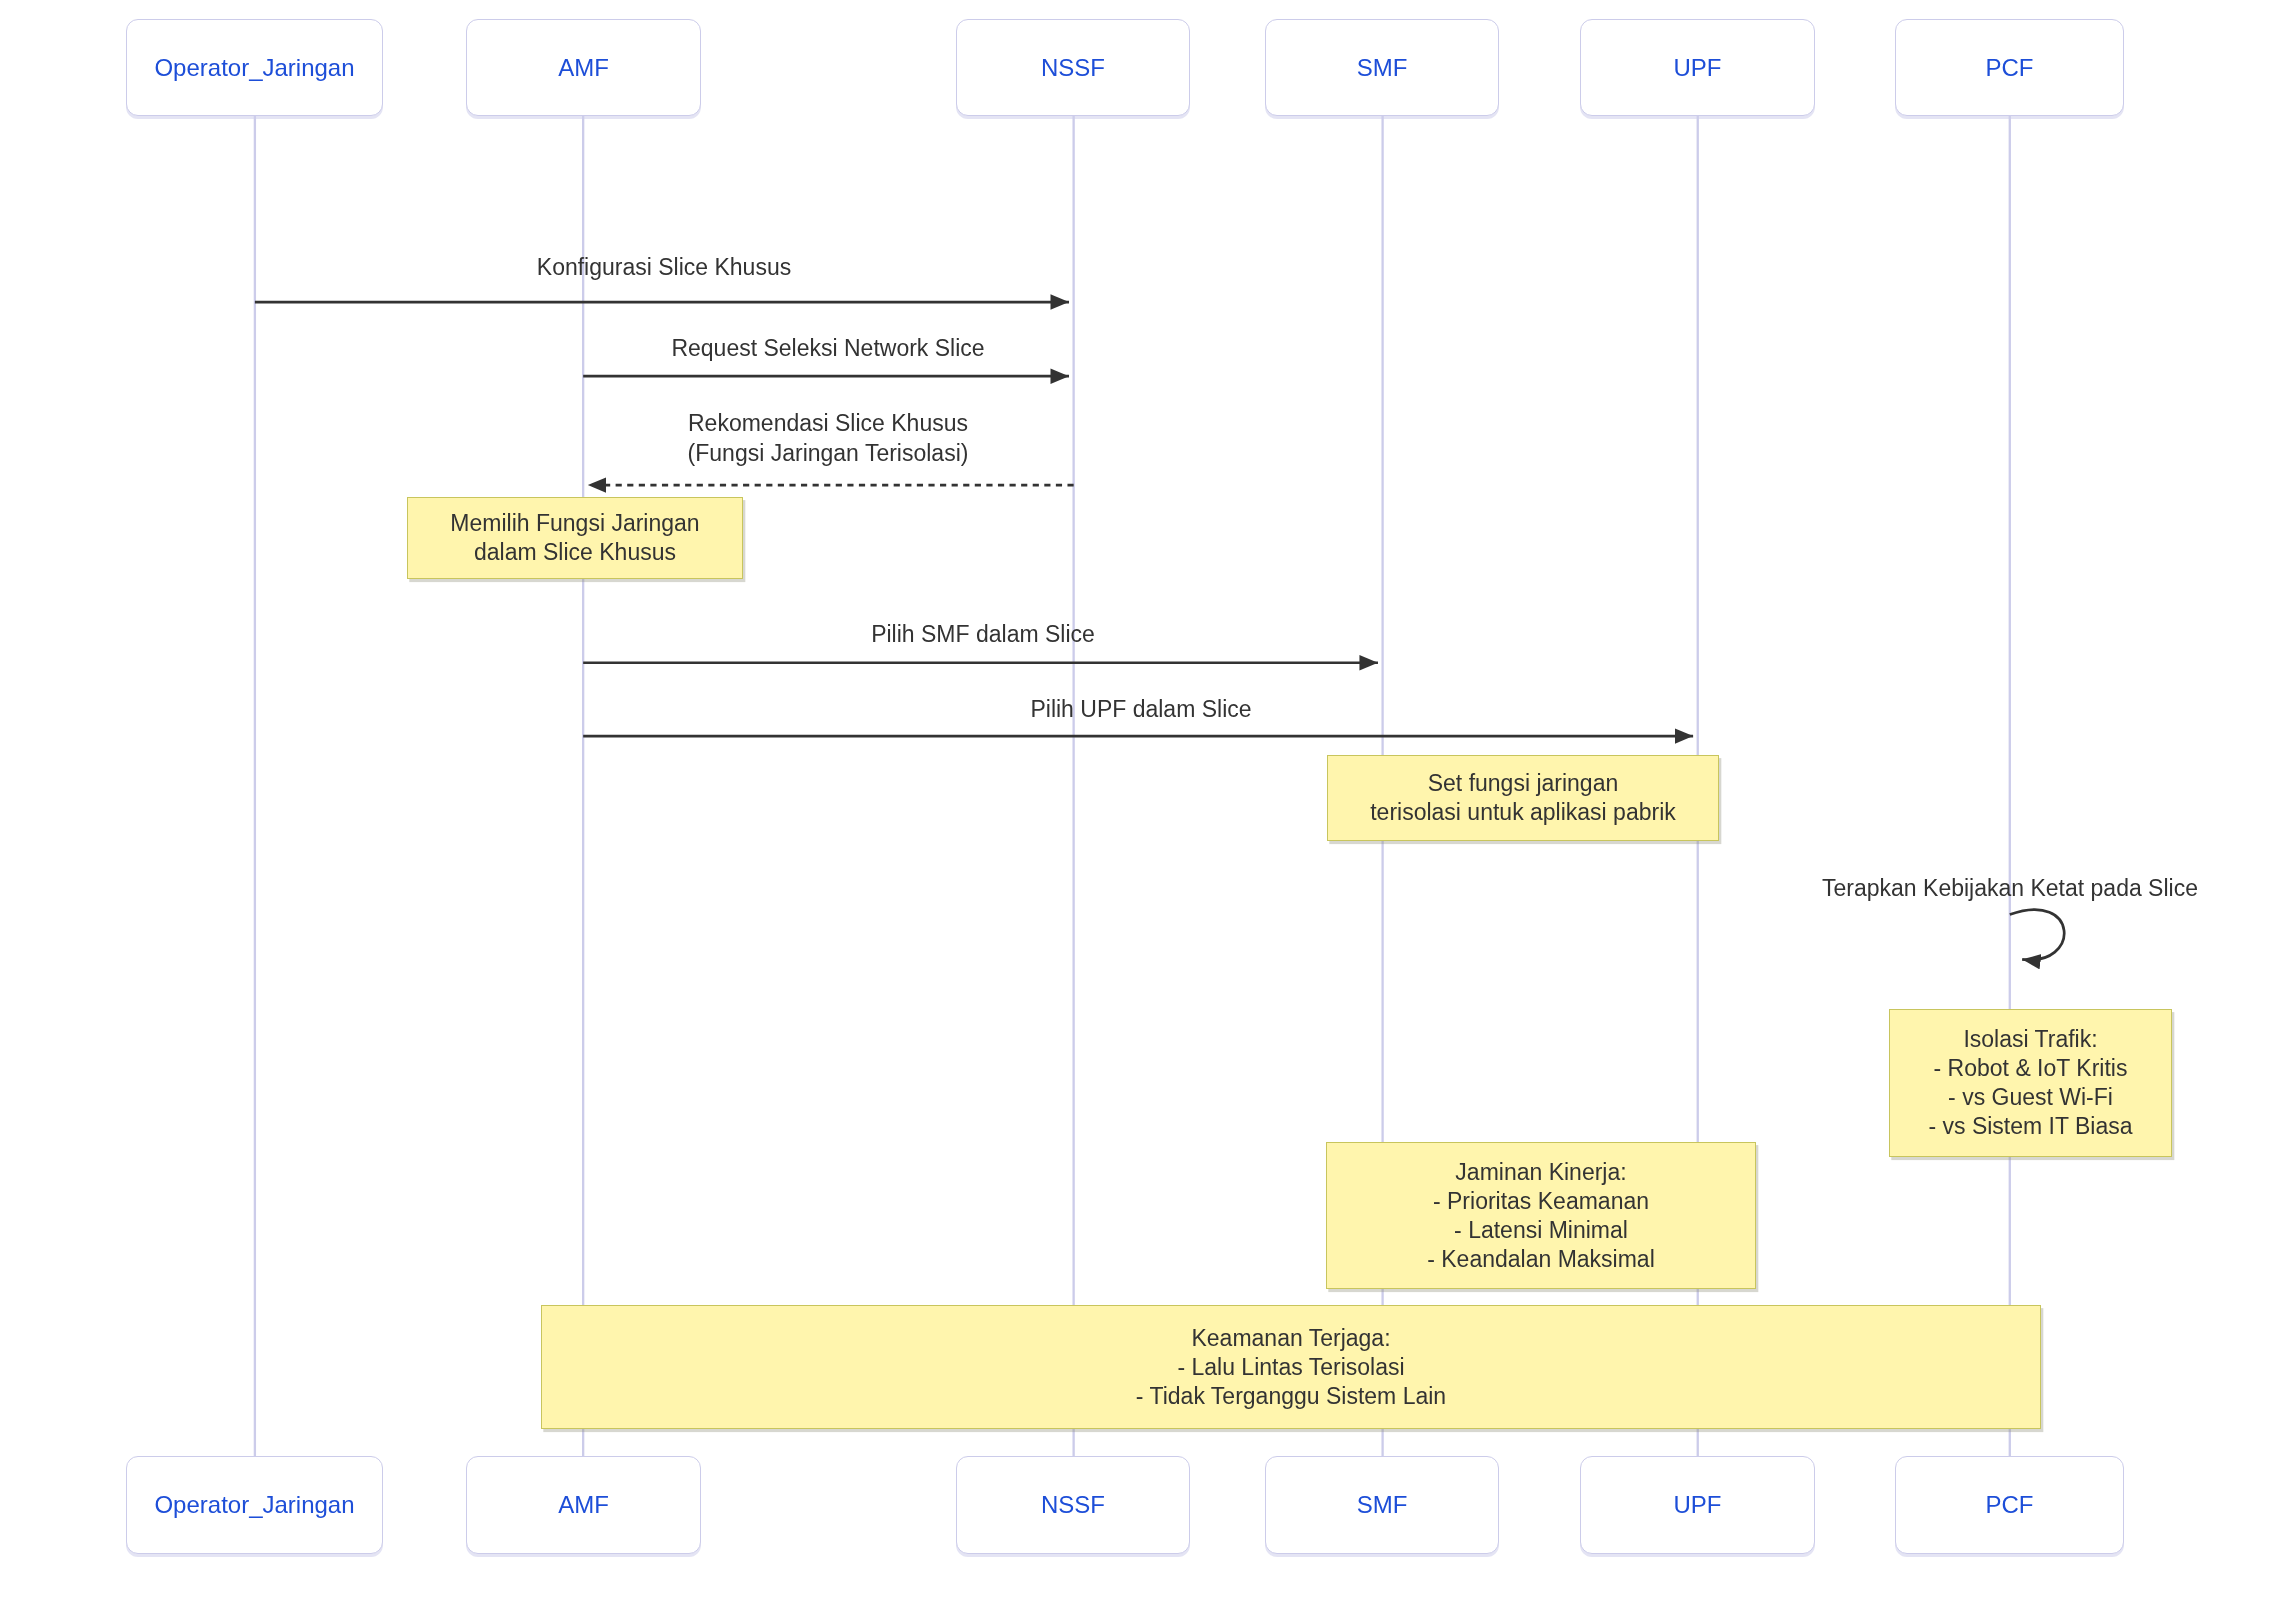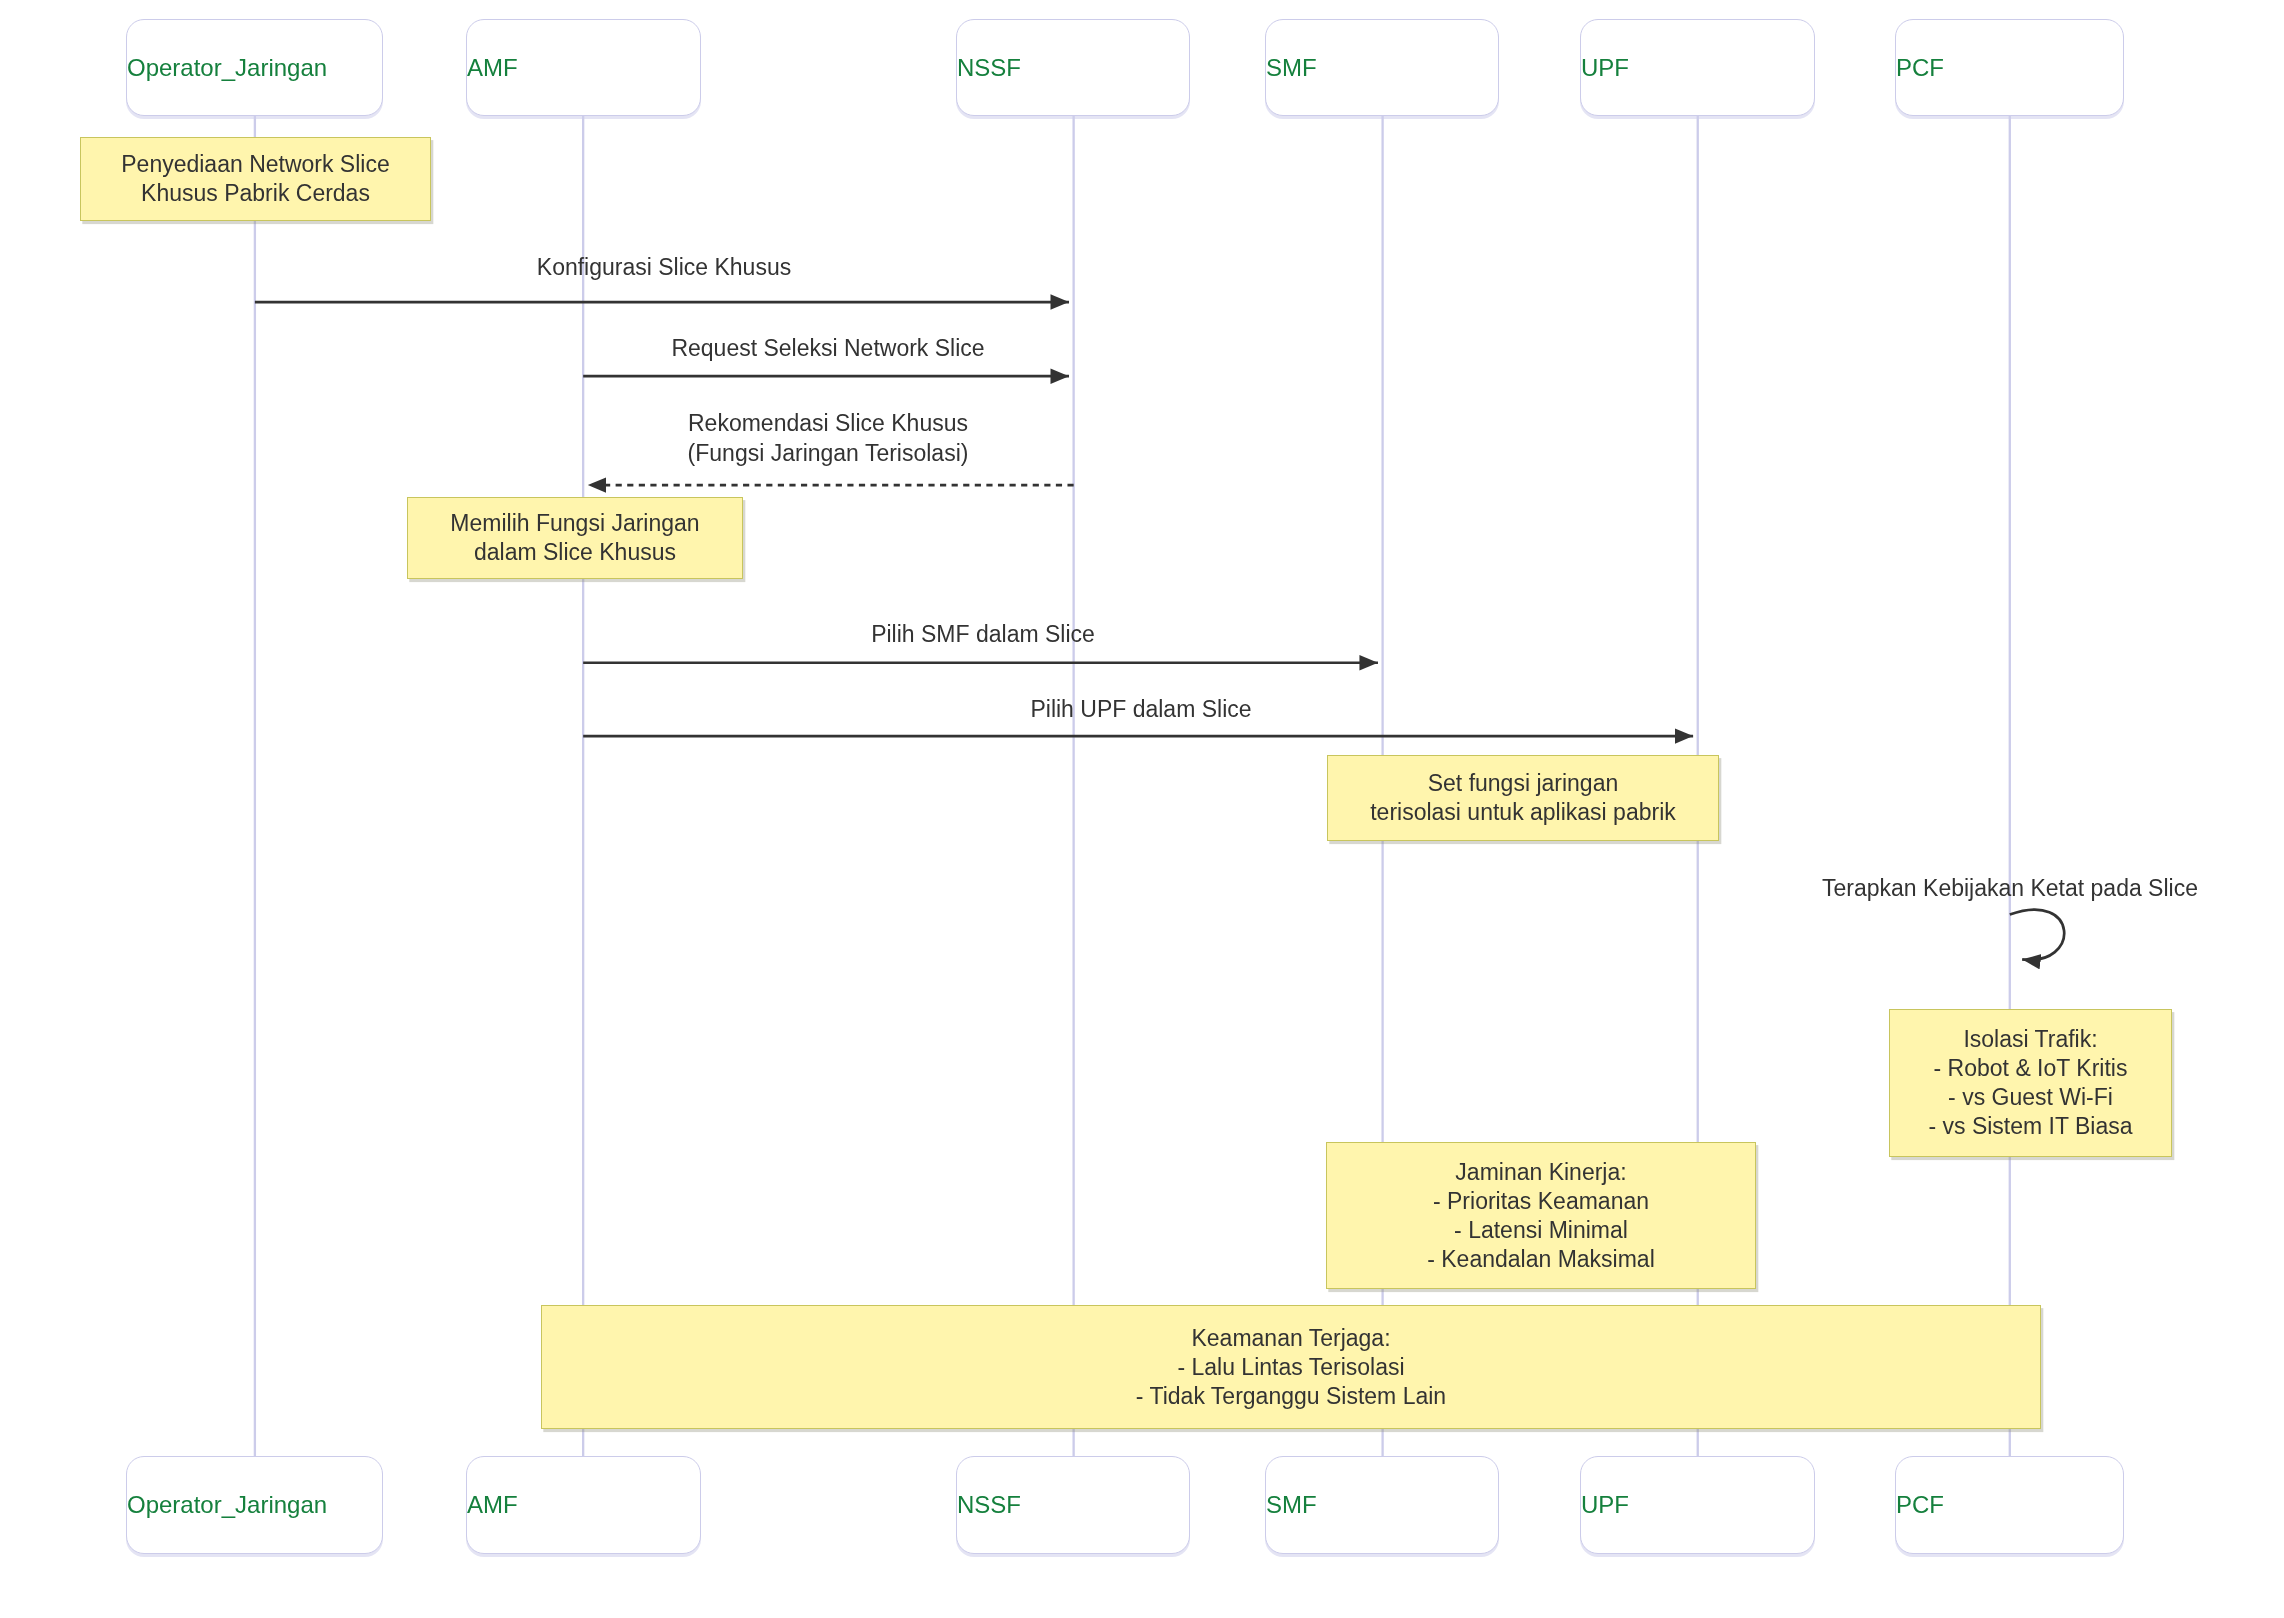--- a/index.html
+++ b/index.html
@@ -19,27 +19,27 @@
   .layer {
     position: absolute;
     left: 0; top: 0;
     width: 2284px; height: 1619px;
   }
   .actor {
     position: absolute;
     height: 97px;
     background: #ffffff;
     border: 1.5px solid #ccccea;
-    border-radius: 18px;
+    border-radius: 12px;
     box-shadow: 0 3.1px 0 rgba(205,205,235,0.55);
     display: flex;
     align-items: center;
-    justify-content: flex-start;
+    justify-content: center;
     font-size: 24px;
-    color: #15803d;
+    color: #1d4ed8;
     box-sizing: border-box;
   }
   .note {
     position: absolute;
     background: #fff5ad;
     border: 0.8px solid rgba(170,170,51,0.65);
     box-shadow: 2.3px 3.1px 0 rgba(140,140,120,0.35);
     display: flex;
     flex-direction: column;
     justify-content: center;
@@ -125,24 +125,20 @@
   </div>
 
   <div class="msg-label" style="left:664px;  top:267px;">Konfigurasi Slice Khusus</div>
   <div class="msg-label" style="left:828px; top:348px;">Request Seleksi Network Slice</div>
   <div class="msg-label" style="left:828px; top:423px;">Rekomendasi Slice Khusus</div>
   <div class="msg-label" style="left:828px; top:453px;">(Fungsi Jaringan Terisolasi)</div>
   <div class="msg-label" style="left:983px; top:634px;">Pilih SMF dalam Slice</div>
   <div class="msg-label" style="left:1141px; top:709px;">Pilih UPF dalam Slice</div>
   <div class="msg-label" style="left:2010px; top:888px;">Terapkan Kebijakan Ketat pada Slice</div>
 
-  <div class="note" style="left:80px; top:137px; width:351px; height:84px;">
-    <div>Penyediaan Network Slice</div>
-    <div>Khusus Pabrik Cerdas</div>
-  </div>
 
   <div class="note" style="left:407px; top:497px; width:336px; height:82px;">
     <div>Memilih Fungsi Jaringan</div>
     <div>dalam Slice Khusus</div>
   </div>
 
   <div class="note" style="left:1327px; top:755px; width:392px; height:86px;">
     <div>Set fungsi jaringan</div>
     <div>terisolasi untuk aplikasi pabrik</div>
   </div>

